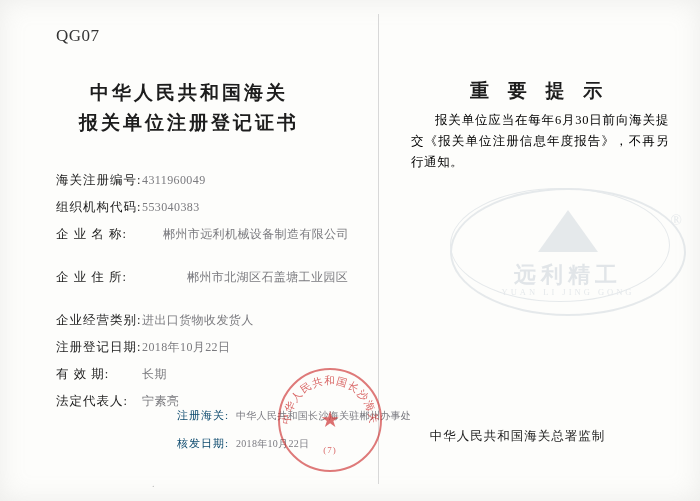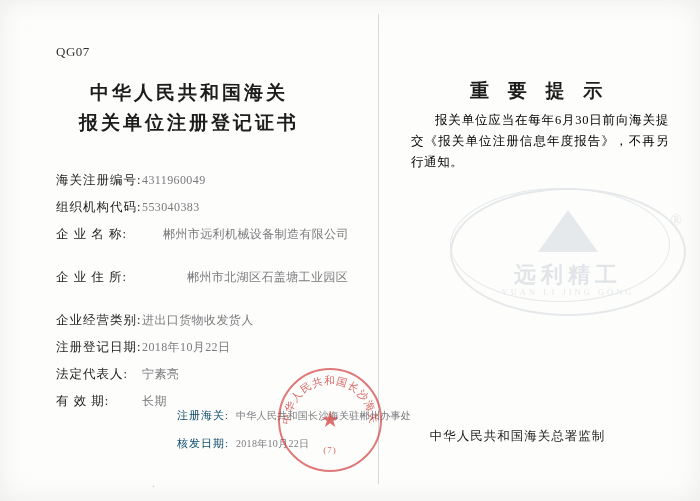--- a/index.html
+++ b/index.html
@@ -23,24 +23,23 @@
     position: absolute;
     inset: 0;
     box-shadow: inset 0 0 26px rgba(160,160,160,0.18);
     pointer-events: none;
   }
   .doc-code {
     position: absolute;
     left: 56px;
     top: 26px;
     font-family: "Liberation Serif", serif;
-    font-size: 13px;
+    font-size: 17px;
     letter-spacing: 0.5px;
     color: #333;
-    margin-top: 18px;
   }
   .divider {
     position: absolute;
     left: 378px;
     top: 14px;
     width: 1px;
     height: 470px;
     background: #d8d8d8;
   }
 
@@ -332,26 +331,26 @@
       </div>
       <div class="field-row">
         <span class="field-label">企业经营类别:</span>
         <span class="field-value">进出口货物收发货人</span>
       </div>
       <div class="field-row">
         <span class="field-label">注册登记日期:</span>
         <span class="field-value">2018年10月22日</span>
       </div>
       <div class="field-row">
+        <span class="field-label">有 效 期:</span>
+        <span class="field-value">长期</span>
+      </div>
+      <div class="field-row">
         <span class="field-label">法定代表人:</span>
         <span class="field-value">宁素亮</span>
-      </div>
-      <div class="field-row">
-        <span class="field-label">有 效 期:</span>
-        <span class="field-value">长期</span>
       </div>
     </div>
 
     <div class="footer-fields">
       <div class="footer-row">
         <span class="footer-label">注册海关:</span>
         <span class="footer-value">中华人民共和国长沙海关驻郴州办事处</span>
       </div>
       <div class="footer-row">
         <span class="footer-label">核发日期:</span>

